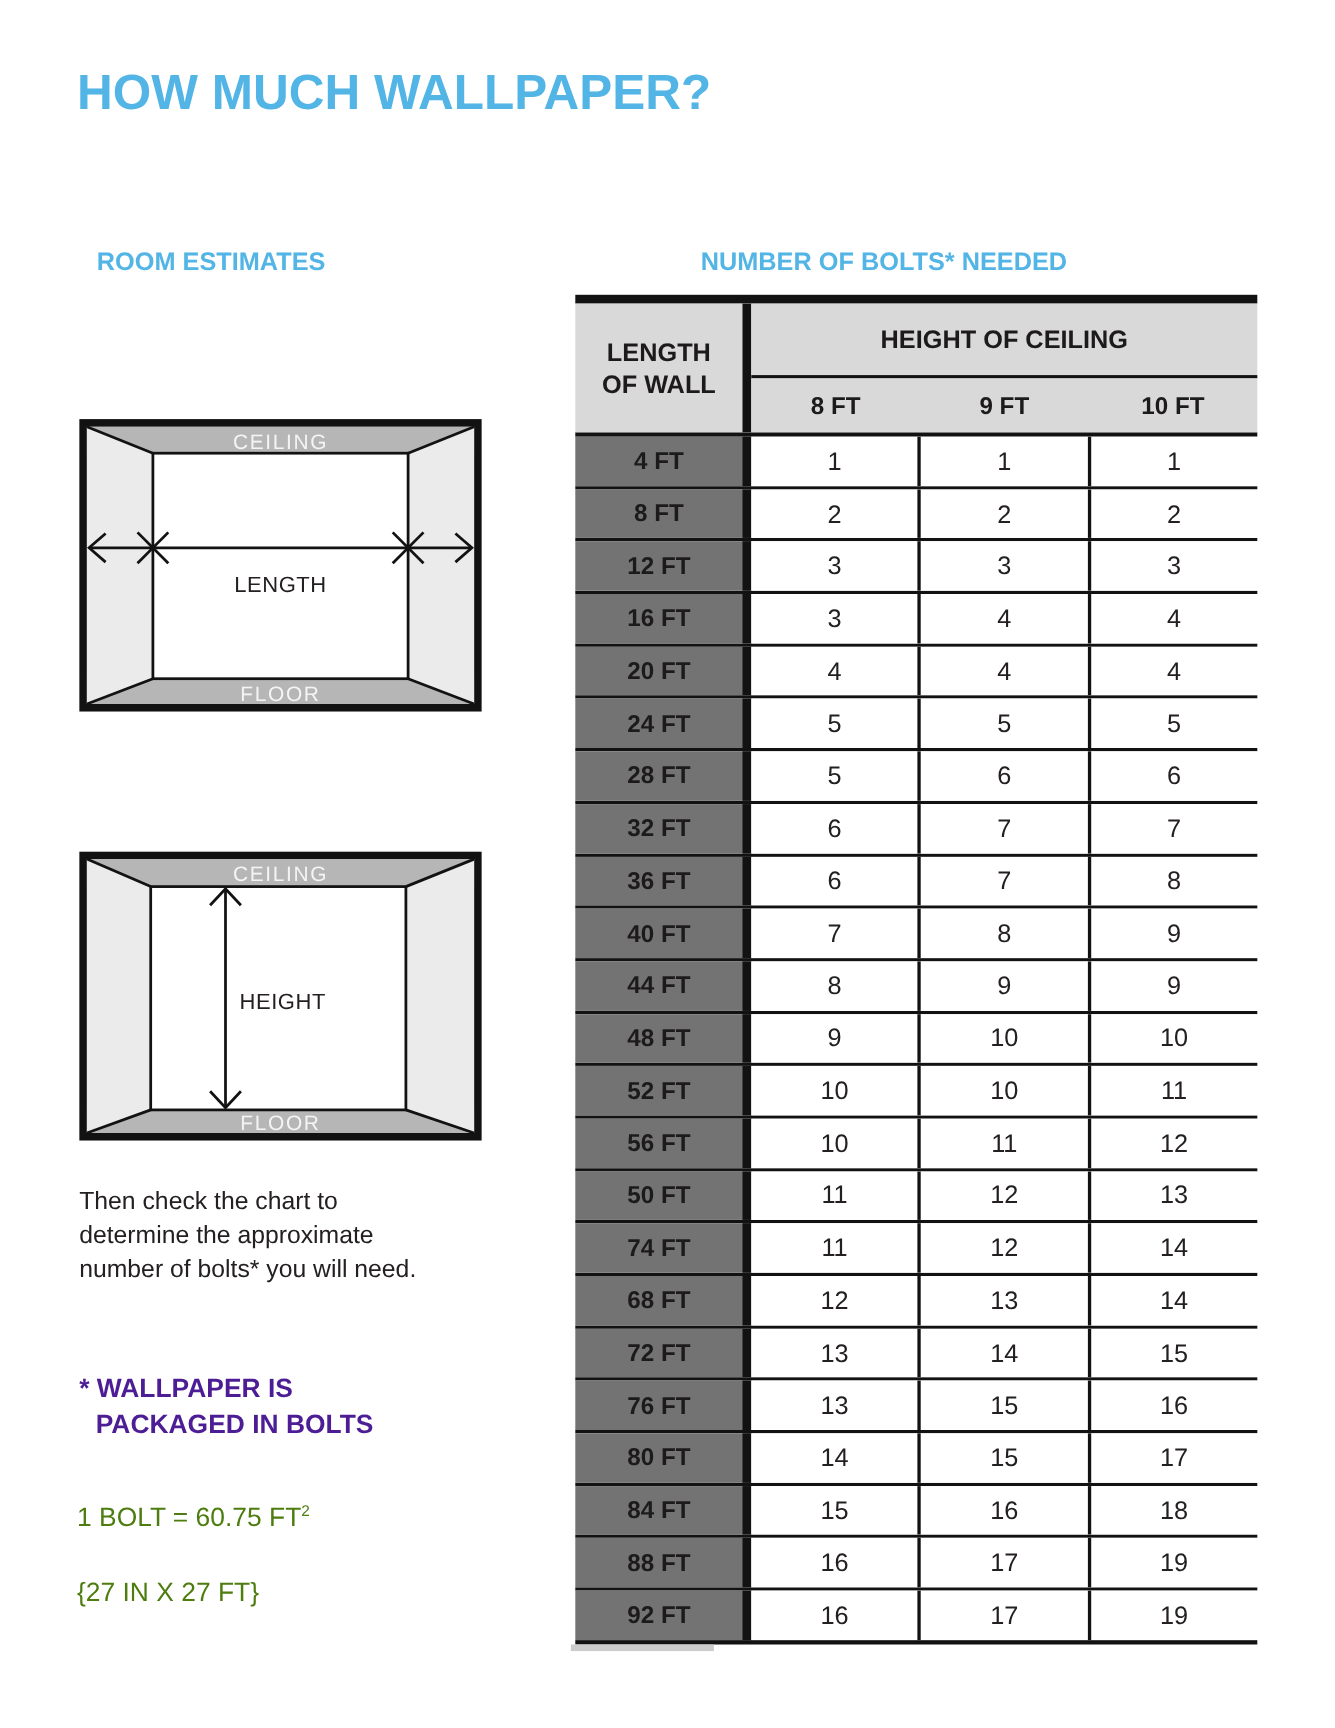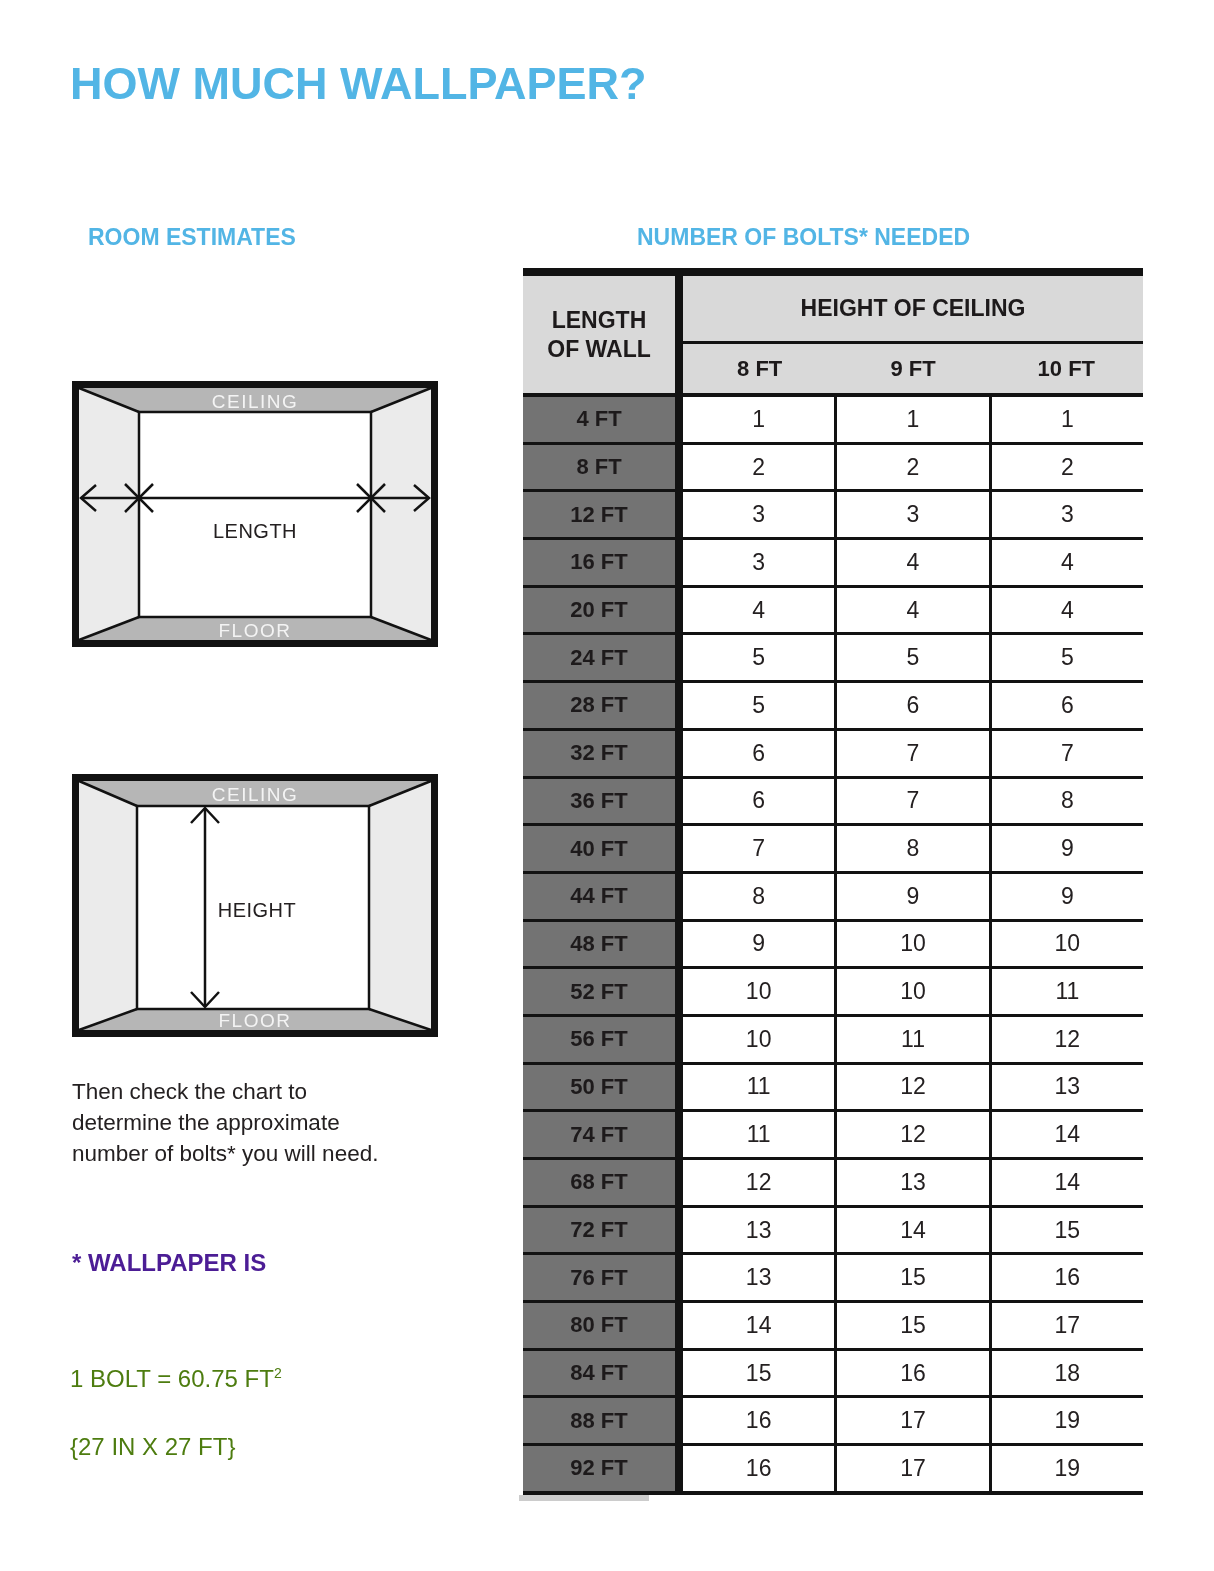--- a/index.html
+++ b/index.html
@@ -137,20 +137,21 @@
     <text class="dg-room-label" x="183" y="253" text-anchor="middle">FLOOR</text>
     <text class="dg-dim-label" x="185" y="143" text-anchor="middle">HEIGHT</text>
   </svg>
 
   <p class="abs body-text" style="left:72px; top:1076px;">Then check the chart to
 determine the approximate
 number of bolts* you will need.</p>
 
   <div class="abs footnote" style="left:72px; top:1246px;">
     <div>* WALLPAPER IS</div>
+    <div class="indent">PACKAGED IN BOLTS</div>
   </div>
 
   <div class="abs bolt-eq" style="left:70px; top:1322px;">
     <div><span>1 BOLT = 60.75 FT</span><sup>2</sup></div>
     <div>{27 IN X 27 FT}</div>
   </div>
 
   <h2 class="abs section-heading accent" style="left:637px; top:224px;">NUMBER OF BOLTS* NEEDED</h2>
 
   <div class="abs bolts-table">

